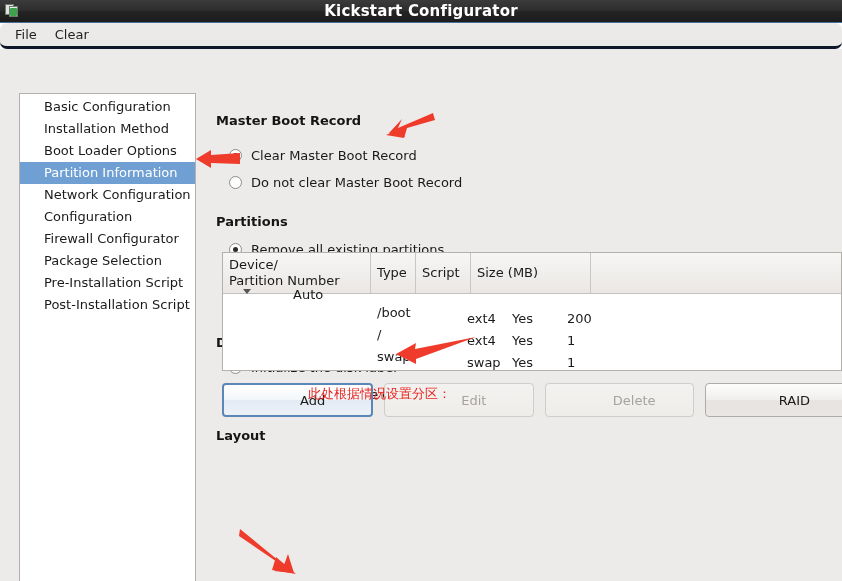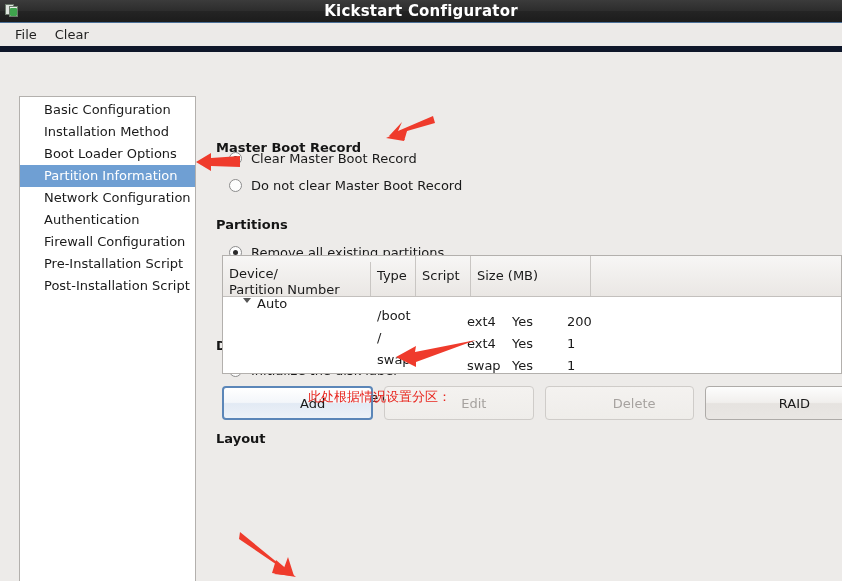--- a/index.html
+++ b/index.html
@@ -61,21 +61,22 @@
     pointer-events: none;
   }
 
   
   .menubar {
     height: 23px;
     background: #eceae8;
     display: flex;
     align-items: center;
     padding-left: 6px;
-    border-bottom: 6px solid #0f172a;
+    border-bottom: 3px solid #0f172a;
+    border-radius: 7px;
   }
   .menu-item {
     padding: 2px 9px;
     font-size: 13px;
     color: #1f1f1f;
   }
 
   
   .workspace {
     position: relative;
@@ -178,36 +179,36 @@
   .th {
     padding: 4px 6px 0 6px;
     font-size: 13px;
     color: #1a1a1a;
     border-right: 1px solid #c9c6c3;
     box-sizing: border-box;
     line-height: 16px;
     overflow: hidden;
   }
   .th:last-child { border-right: none; }
-  .col-device  { width: 148px; margin-top: 6px; }
+  .col-device  { width: 148px; }
   .col-mount   { width: 90px; }
   .col-type    { width: 45px; padding-top: 12px; }
   .col-format  { width: 55px; padding-top: 12px; }
   .col-size    { width: 120px; padding-top: 12px; }
   .col-rest    { flex: 1; }
 
   .table-body { position: relative; }
   .trow {
     display: flex;
     height: 22px;
     align-items: center;
     font-size: 13px;
     color: #1a1a1a;
   }
-  .td { box-sizing: border-box; padding-left: 6px; overflow: hidden; white-space: nowrap; }
+  .td { box-sizing: border-box; padding-left: 6px; overflow: hidden; white-space: nowrap; gap: 36px; }
   .td.col-device { width: 148px; }
   .td.col-mount  { width: 90px; }
   .td.col-type   { width: 45px; }
   .td.col-format { width: 55px; }
   .td.col-size   { width: 120px; }
 
   
   .trow.parent-row {
     height: 14px;
     margin-top: -7px;
@@ -289,29 +290,30 @@
 </div>
 
 <div class="workspace">
 
   <div class="sidebar">
     <div class="sidebar-item">Basic Configuration</div>
     <div class="sidebar-item">Installation Method</div>
     <div class="sidebar-item">Boot Loader Options</div>
     <div class="sidebar-item selected">Partition Information</div>
     <div class="sidebar-item">Network Configuration</div>
-    <div class="sidebar-item">Authentication</div>
-    <div class="sidebar-item">Firewall Configuration</div>
+    <div class="sidebar-item">Configuration</div>
+    <div class="sidebar-item">Firewall Configurator</div>
+    <div class="sidebar-item">Package Selection</div>
     <div class="sidebar-item">Pre-Installation Script</div>
     <div class="sidebar-item">Post-Installation Script</div>
   </div>
 
   <div class="content">
 
-    <div class="section-title" style="position:absolute; left:0; top:44px;">Master Boot Record</div>
+    <div class="section-title" style="position:absolute; left:0; top:20px;">Master Boot Record</div>
     <div class="radio-row" style="position:absolute; left:0; top:55px;">
       <span class="radio checked"></span>
       <span class="radio-label">Clear Master Boot Record</span>
     </div>
     <div class="radio-row" style="position:absolute; left:0; top:82px;">
       <span class="radio"></span>
       <span class="radio-label">Do not clear Master Boot Record</span>
     </div>
 
     <div class="section-title" style="position:absolute; left:0; top:121px;">Partitions</div>

